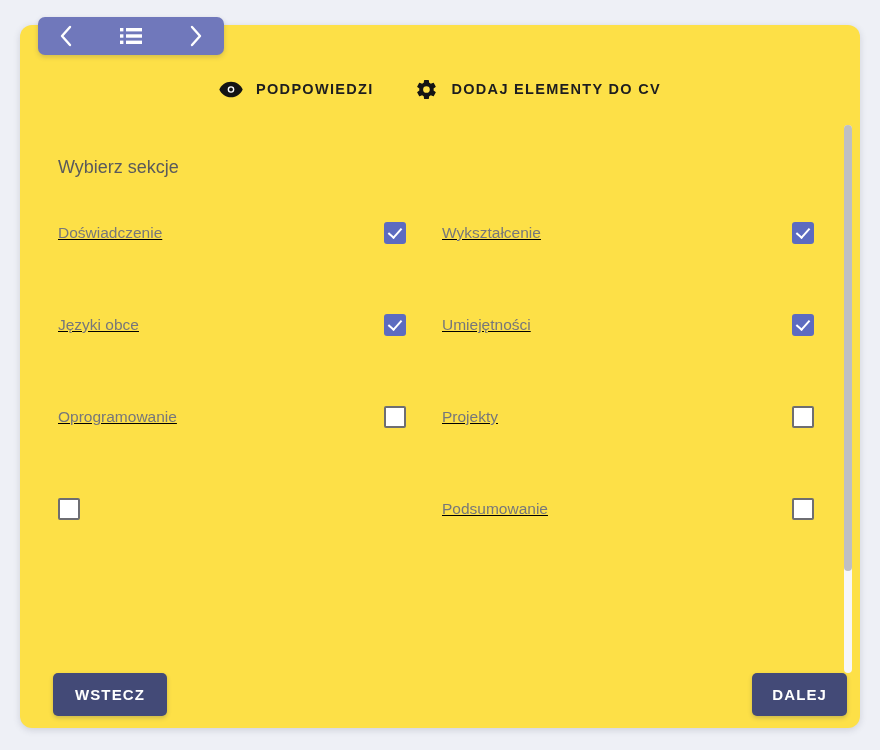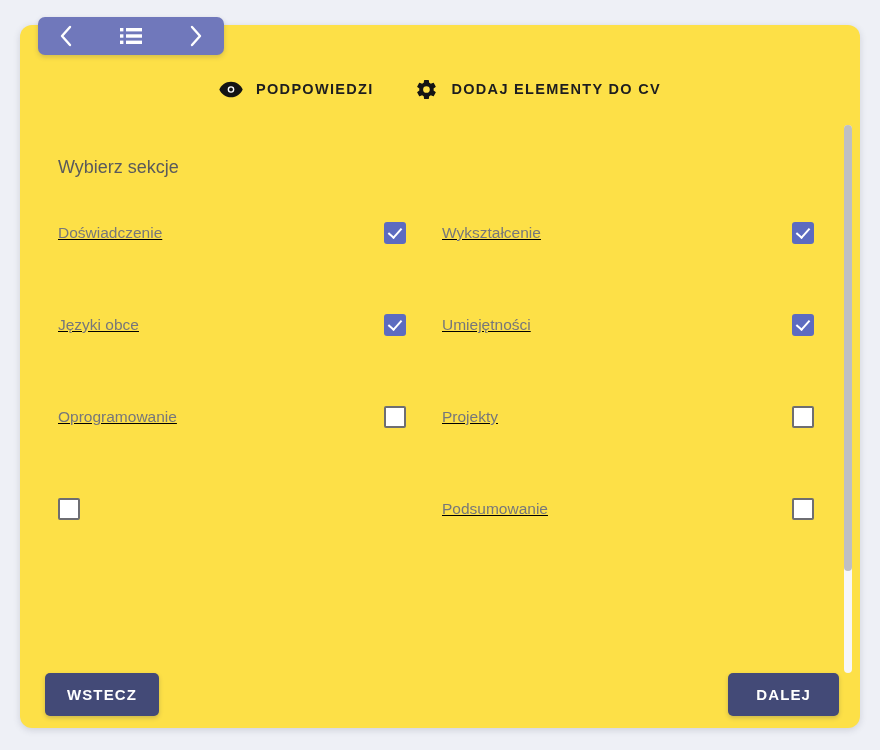--- a/index.html
+++ b/index.html
@@ -184,41 +184,41 @@
     width: 8px;
     height: 446px;
     background: #bfbfc2;
     border-radius: 4px;
     cursor: pointer;
   }
 
   
   .footer {
     position: absolute;
-    left: 7px;
+    left: 15px;
     bottom: 0;
     width: 840px;
     height: 66px;
   }
   .btn {
     position: absolute;
     top: 11px;
     height: 43px;
     background: #434a77;
     color: #ffffff;
     border: 0;
     border-radius: 5px;
     font-size: 15px;
     font-weight: bold;
     letter-spacing: 1.1px;
     cursor: pointer;
     box-shadow: 0 2px 4px rgba(60, 64, 90, 0.25);
   }
   .btn-back { left: 18px; padding: 0 22px; }
-  .btn-next { right: 28px; padding: 0 28px; }
+  .btn-next { right: 28px; padding: 0 20px; }
 </style>
 </head>
 <body>
 
 <div id="app">
 
   <div class="card">
 
     <div class="actionbar">
 

